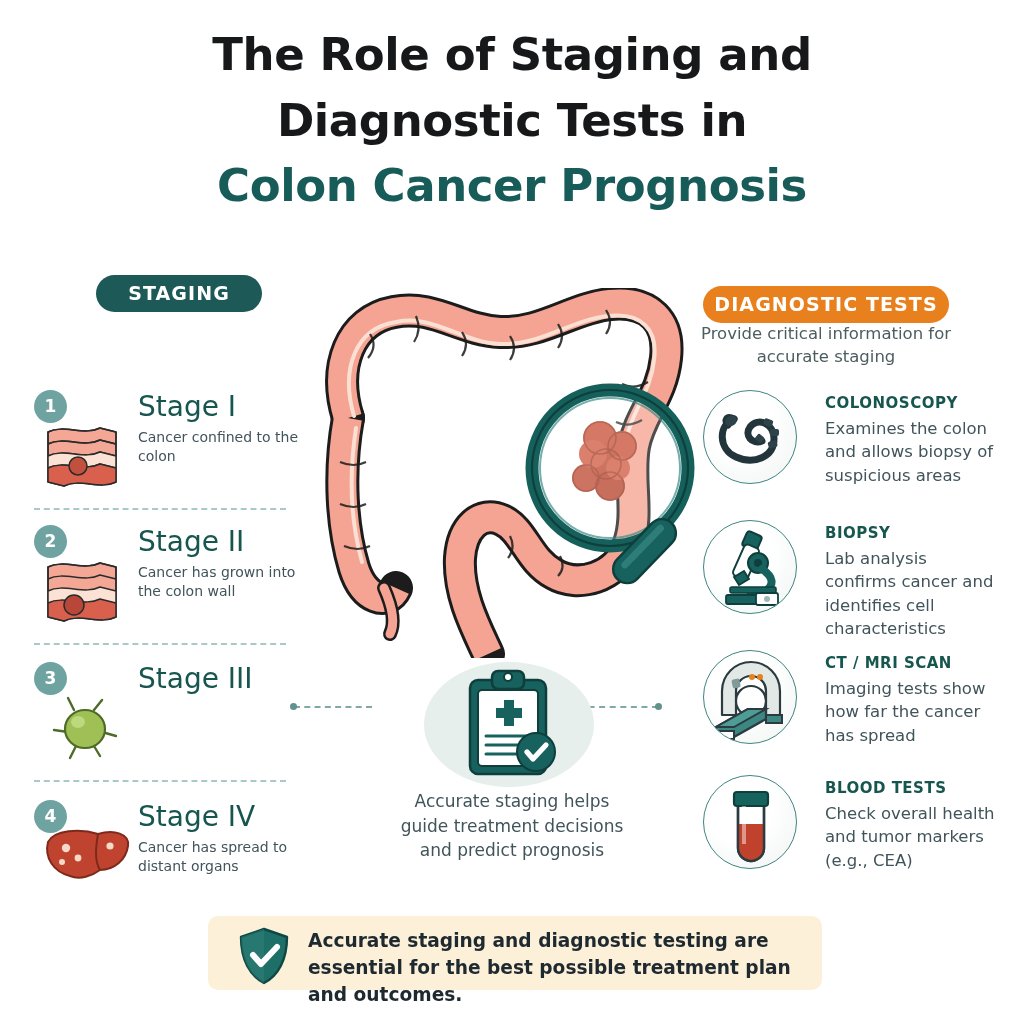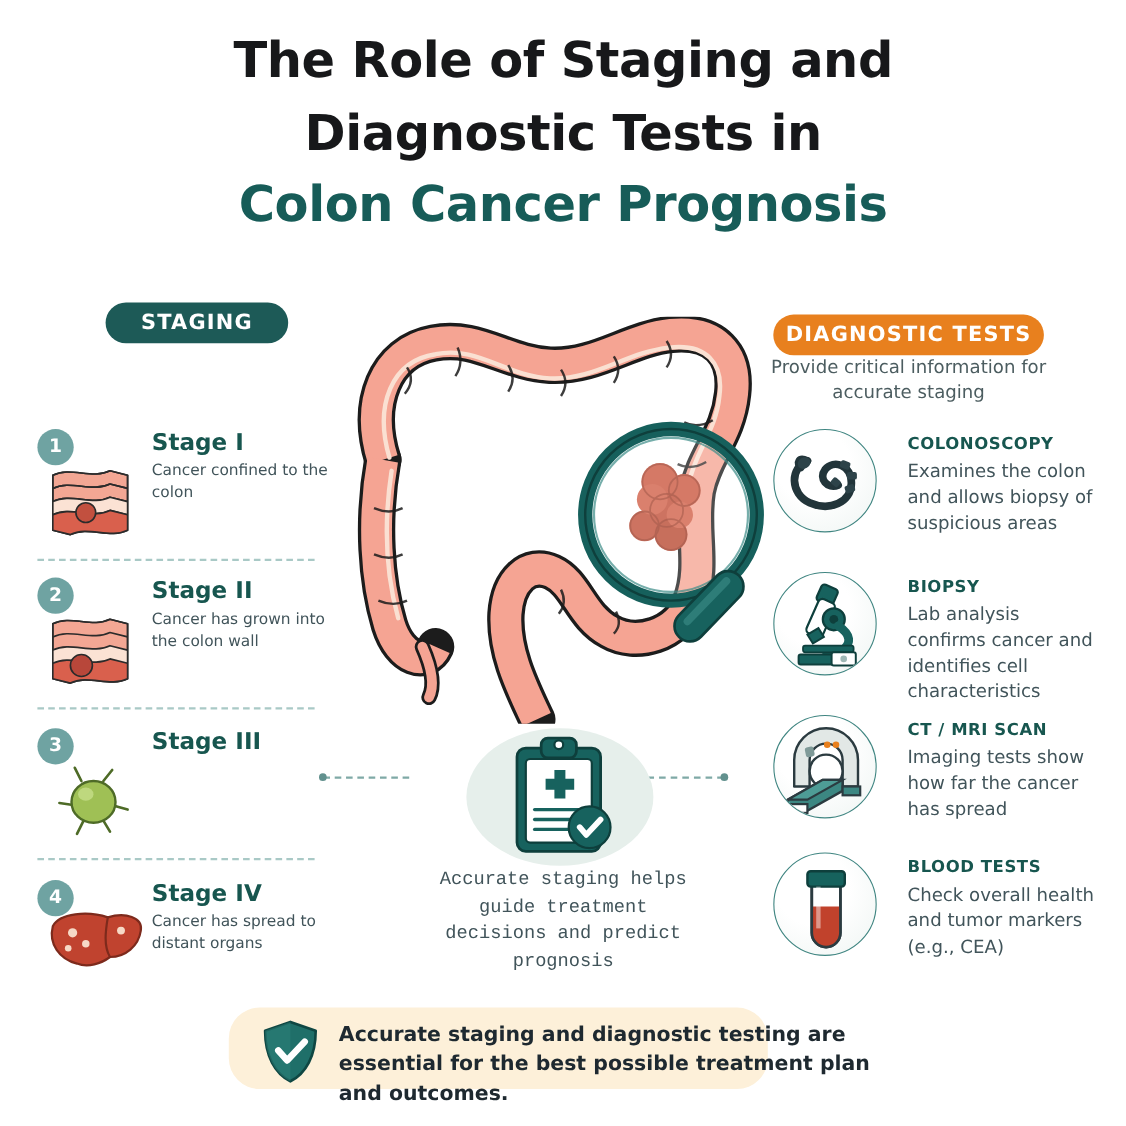--- a/index.html
+++ b/index.html
@@ -51,21 +51,21 @@
     position: absolute; left: 4px; top: 0;
     width: 33px; height: 33px; border-radius: 50%;
     background: #6fa3a2; color: #ffffff;
     font-size: 17px; font-weight: 700;
     display: flex; align-items: center; justify-content: center;
     line-height: 1;
   }
   .stage-art { position: absolute; left: 8px; top: 30px; width: 88px; height: 72px; }
   .stage-text { position: absolute; left: 108px; top: 0px; width: 168px; }
   .stage-title {
-    font-size: 21px; font-weight: 700; color: #17564f;
+    font-size: 28px; font-weight: 400; color: #17564f;
     line-height: 1.2; margin-bottom: 4px;
   }
   .stage-desc { font-size: 14px; line-height: 1.42; color: #41545a; }
 
   .dash-sep {
     position: absolute; left: 34px; width: 252px; height: 0;
     border-top: 2px dashed #a9c9c6;
   }
 
   
@@ -90,33 +90,33 @@
   
   #center-node { position: absolute; left: 392px; top: 662px; width: 240px; }
   #center-blob {
     position: absolute; left: 32px; top: 0px;
     width: 170px; height: 125px; border-radius: 50%;
     background: #e6efeb;
   }
   #clipboard-art { position: absolute; left: 62px; top: 4px; width: 112px; height: 118px; }
   #center-caption {
     position: absolute; left: 0; top: 127px; width: 240px;
-    text-align: center; font-size: 17px; line-height: 1.45; color: #41545a; font-family: Liberation Mono, monospace;
+    text-align: center; font-size: 17px; line-height: 1.45; color: #41545a;
   }
 
   .connector { position: absolute; height: 0; border-top: 2.2px dashed #7fa9a6; }
   .connector-dot {
     position: absolute; width: 7px; height: 7px; border-radius: 50%;
     background: #62918e;
   }
 
   
   #banner {
-    position: absolute; left: 208px; top: 916px; width: 490px; height: 74px;
-    background: #fdf0d9; border-radius: 28px;
+    position: absolute; left: 208px; top: 916px; width: 614px; height: 74px;
+    background: #fdf0d9; border-radius: 10px;
   }
   #banner-shield { position: absolute; left: 28px; top: 10px; width: 56px; height: 60px; }
   #banner-text {
     position: absolute; left: 100px; top: 12px; width: 490px;
     font-size: 18.6px; font-weight: 700; line-height: 1.45; color: #1e2930;
   }
 </style>
 </head>
 <body>
 

